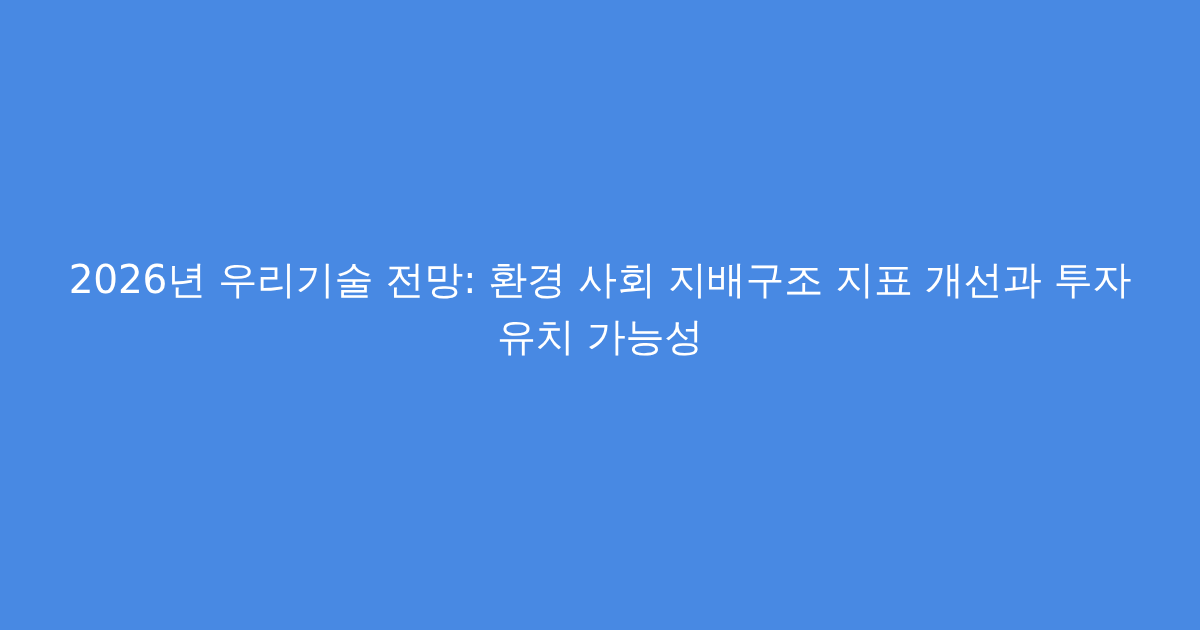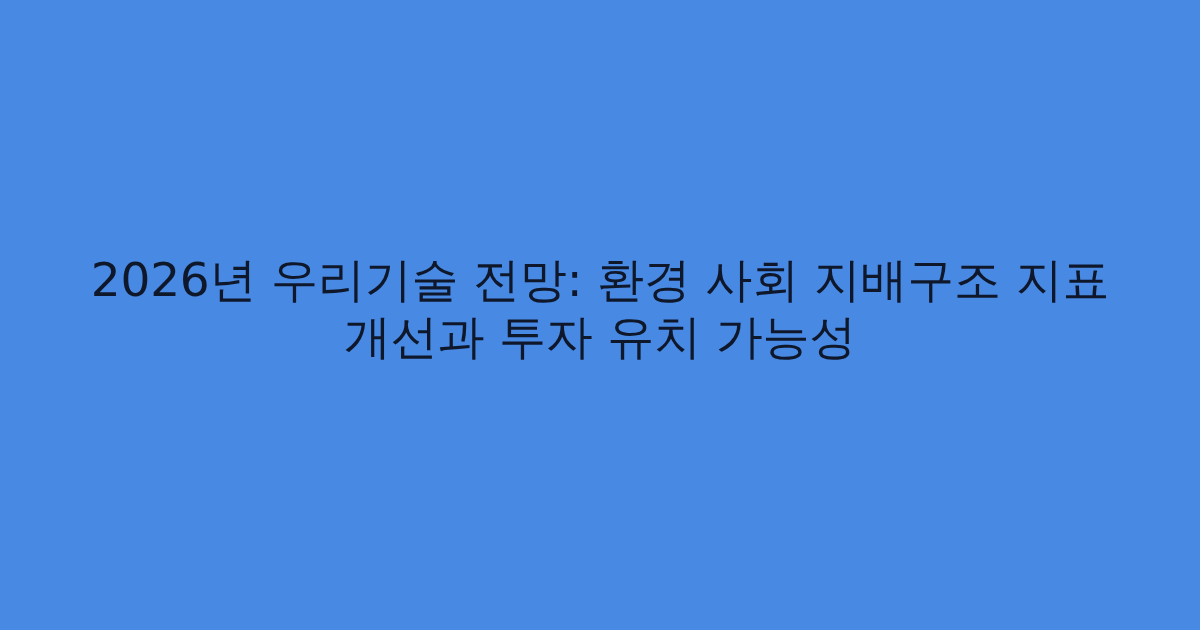--- a/index.html
+++ b/index.html
@@ -31,23 +31,23 @@
     width: 1110px;
     margin: 0 auto;
     
     transform: translateY(-7px);
     text-align: center;
   }
 
   .title {
     margin: 0;
     padding: 0;
-    color: #0f172a;
+    color: #ffffff;
     font-family: "DejaVu Sans", "Liberation Sans", sans-serif;
-    font-size: 47px;
+    font-size: 39px;
     font-weight: 400;
     line-height: 57px;
     letter-spacing: -0.2px;
     word-break: keep-all;
     white-space: normal;
   }
 </style>
 </head>
 <body>
 

